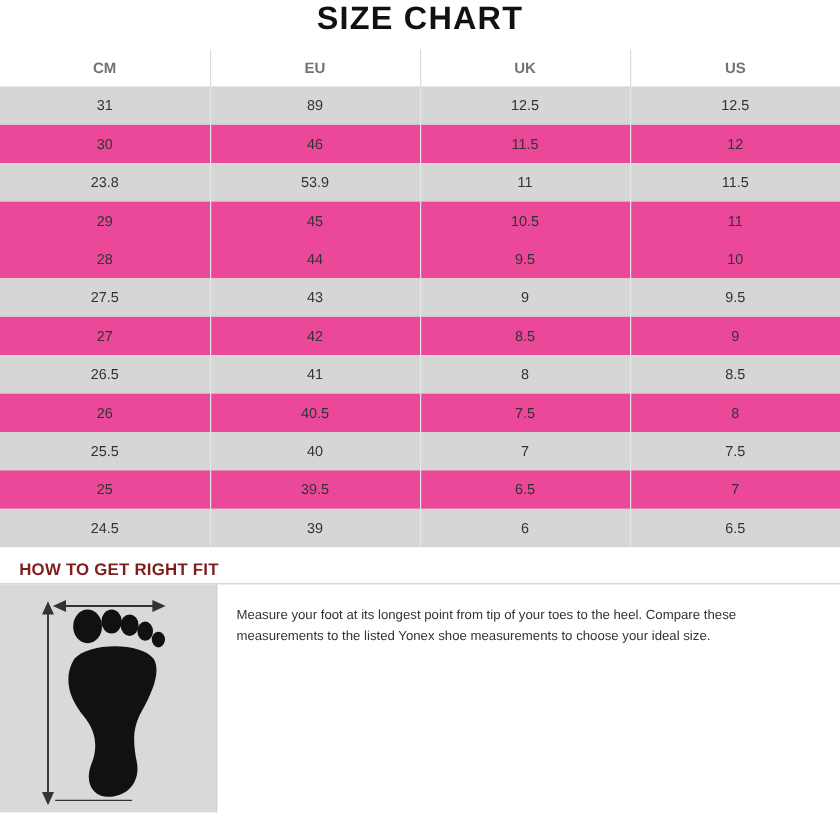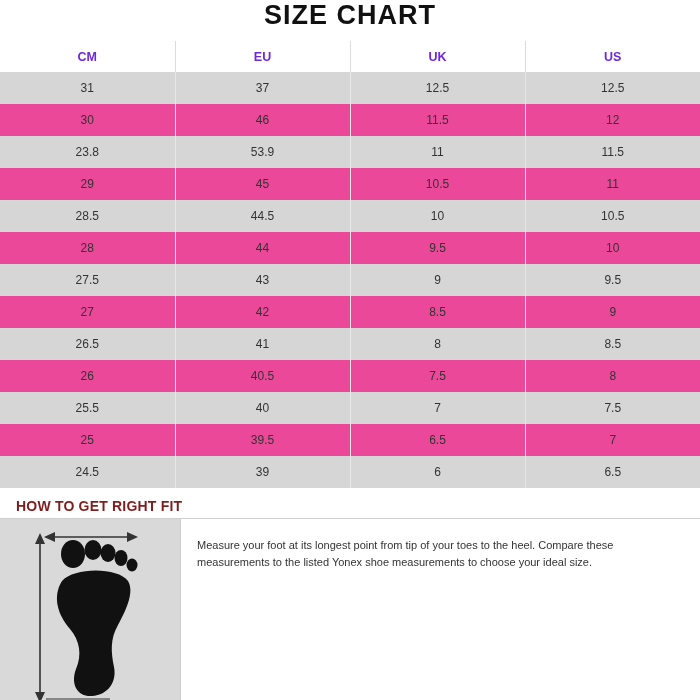--- a/index.html
+++ b/index.html
@@ -30,21 +30,21 @@
     font-family: "Liberation Sans", sans-serif;
   }
   table.size-table {
     width: 700px;
     border-collapse: collapse;
     table-layout: fixed;
   }
   table.size-table th {
     font-size: 12.5px;
     font-weight: bold;
-    color: #6d28d9;
+    color: #737373;
     height: 29px;
     text-align: center;
     background: #ffffff;
     border-right: 1px solid #dcdcdc;
     font-family: "Liberation Sans", sans-serif;
   }
   table.size-table th:last-child {
     border-right: none;
   }
   table.size-table td {
@@ -110,47 +110,41 @@
       <tr>
         <th>CM</th>
         <th>EU</th>
         <th>UK</th>
         <th>US</th>
       </tr>
     </thead>
     <tbody>
       <tr class="odd">
         <td>31</td>
-        <td>37</td>
+        <td>89</td>
         <td>12.5</td>
         <td>12.5</td>
       </tr>
       <tr class="even">
         <td>30</td>
         <td>46</td>
         <td>11.5</td>
         <td>12</td>
       </tr>
       <tr class="odd">
         <td>23.8</td>
         <td>53.9</td>
         <td>11</td>
         <td>11.5</td>
       </tr>
       <tr class="even">
         <td>29</td>
         <td>45</td>
         <td>10.5</td>
         <td>11</td>
-      </tr>
-      <tr class="odd">
-        <td>28.5</td>
-        <td>44.5</td>
-        <td>10</td>
-        <td>10.5</td>
       </tr>
       <tr class="even">
         <td>28</td>
         <td>44</td>
         <td>9.5</td>
         <td>10</td>
       </tr>
       <tr class="odd">
         <td>27.5</td>
         <td>43</td>

